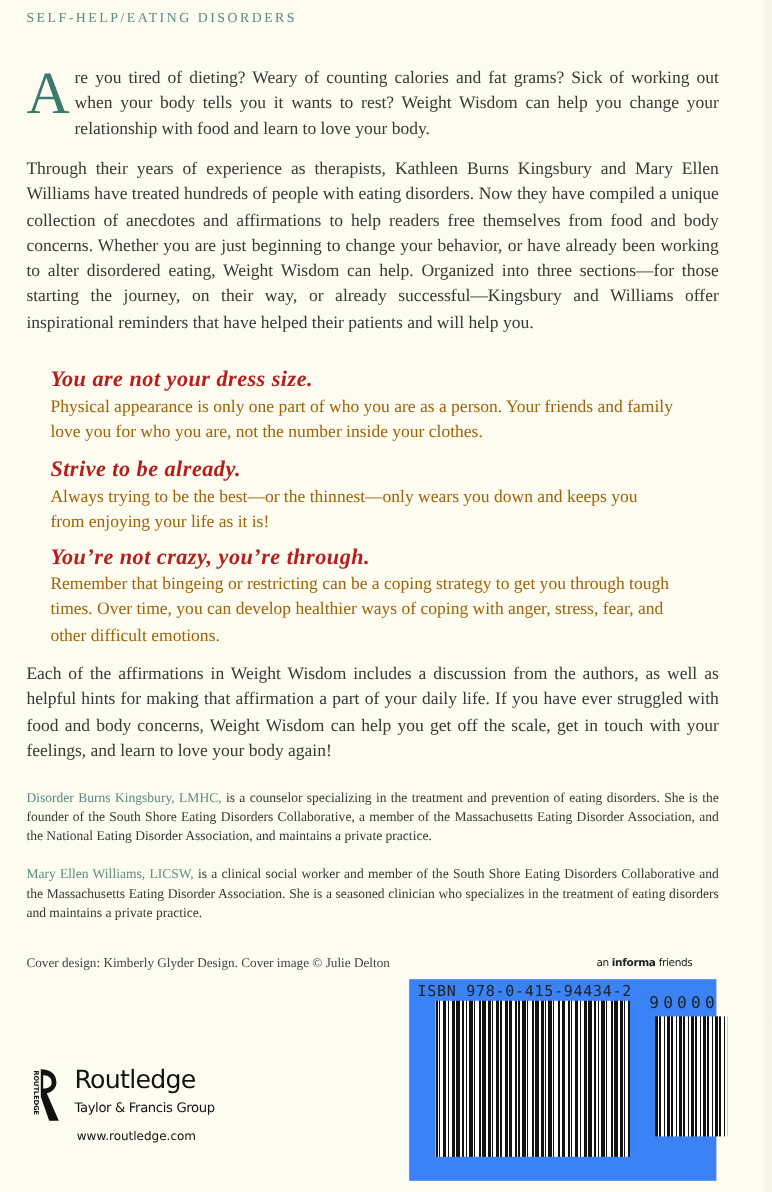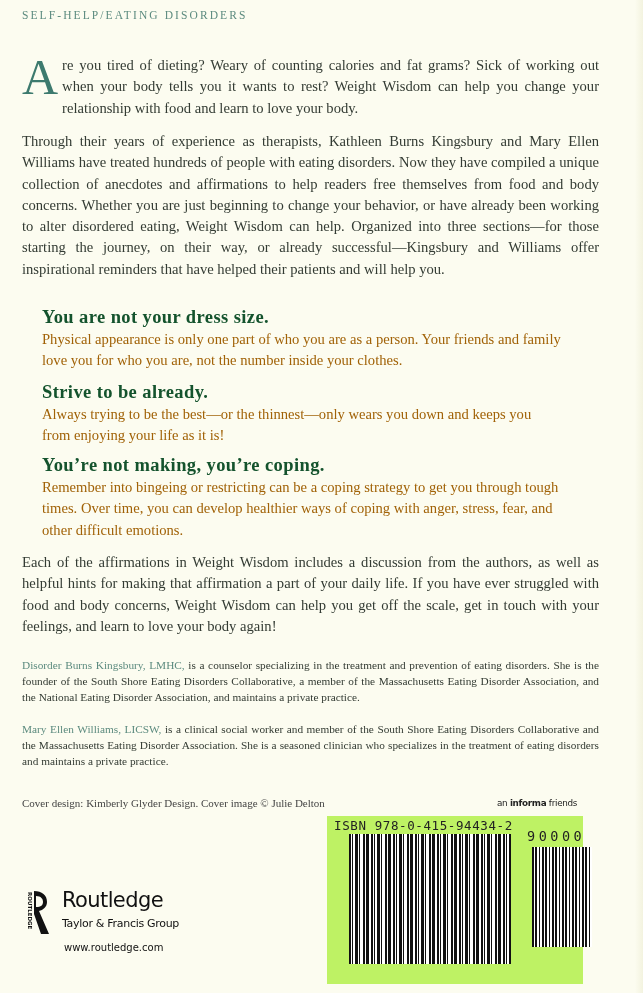--- a/index.html
+++ b/index.html
@@ -19,22 +19,23 @@
     color:#333b33;
   }
   .p1 { position:absolute; left:22px; top:55px; width:577px; }
   .dropcap {
     float:left; font-size:50px; line-height:40px; color:#3d7a6e;
     margin:2px 4px 0 0; height:42px;
   }
   .p2 { position:absolute; left:22px; top:131px; width:577px; }
   .aff { position:absolute; left:42px; width:520px; }
   .aff-head {
-    font-size:18.5px; font-weight:bold; color:#14532d; letter-spacing:0.4px;
+    font-size:18.5px; font-weight:bold; color:#b91c1c; letter-spacing:0.4px;
     line-height:24px;
+    font-style:italic;
   }
   .aff-body { font-size:14.6px; line-height:21.3px; color:#a16207; }
   .a1 { top:305px; }
   .a2 { top:380px; }
   .a3 { top:453px; }
   .p3 { position:absolute; left:22px; top:552px; width:577px; }
   .bio {
     position:absolute; left:22px; width:577px;
     font-size:11.3px; line-height:16.2px; text-align:justify; color:#333b33;
   }
@@ -44,22 +45,22 @@
   .credit {
     position:absolute; left:22px; top:797px; font-size:11px; color:#444;
   }
   .informa {
     position:absolute; left:497px; top:798px;
     font-family:"DejaVu Sans",sans-serif; font-size:8.8px; color:#222;
     letter-spacing:-0.3px;
   }
   .informa b { font-weight:bold; }
   .barcode {
-    position:absolute; left:327px; top:816px; width:256px; height:168px;
-    background:#bef264;
+    position:absolute; left:341px; top:816px; width:256px; height:168px;
+    background:#3b82f6;
   }
   .isbn-label {
     position:absolute; left:7px; top:2px;
     font-family:"DejaVu Sans Mono",monospace; font-size:12.5px; color:#222;
     letter-spacing:0.6px;
   }
   .price-code {
     position:absolute; left:200px; top:12px;
     font-family:"DejaVu Sans Mono",monospace; font-size:13.5px; color:#222;
     letter-spacing:3.5px;
@@ -121,22 +122,22 @@
 
 <div class="aff a1">
   <div class="aff-head">You are not your dress size.</div>
   <div class="aff-body">Physical appearance is only one part of who you are as a person. Your friends and family love you for who you are, not the number inside your clothes.</div>
 </div>
 <div class="aff a2">
   <div class="aff-head">Strive to be already.</div>
   <div class="aff-body">Always trying to be the best—or the thinnest—only wears you down and keeps you from enjoying your life as it is!</div>
 </div>
 <div class="aff a3">
-  <div class="aff-head">You’re not making, you’re coping.</div>
-  <div class="aff-body">Remember into bingeing or restricting can be a coping strategy to get you through tough times. Over time, you can develop healthier ways of coping with anger, stress, fear, and other difficult emotions.</div>
+  <div class="aff-head">You’re not crazy, you’re through.</div>
+  <div class="aff-body">Remember that bingeing or restricting can be a coping strategy to get you through tough times. Over time, you can develop healthier ways of coping with anger, stress, fear, and other difficult emotions.</div>
 </div>
 
 <div class="p3 body-text">Each of the affirmations in Weight Wisdom includes a discussion from the authors, as well as helpful hints for making that affirmation a part of your daily life. If you have ever struggled with food and body concerns, Weight Wisdom can help you get off the scale, get in touch with your feelings, and learn to love your body again!</div>
 
 <div class="bio bio1">
   <span class="name">Disorder Burns Kingsbury, LMHC,</span><span> is a counselor specializing in the treatment and prevention of eating disorders. She is the founder of the South Shore Eating Disorders Collaborative, a member of the Massachusetts Eating Disorder Association, and the National Eating Disorder Association, and maintains a private practice.</span>
 </div>
 <div class="bio bio2">
   <span class="name">Mary Ellen Williams, LICSW,</span><span> is a clinical social worker and member of the South Shore Eating Disorders Collaborative and the Massachusetts Eating Disorder Association. She is a seasoned clinician who specializes in the treatment of eating disorders and maintains a private practice.</span>
 </div>

